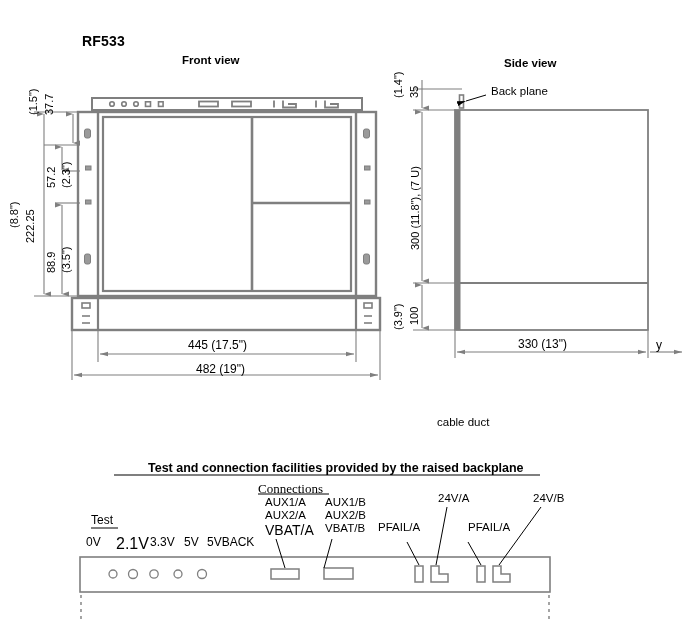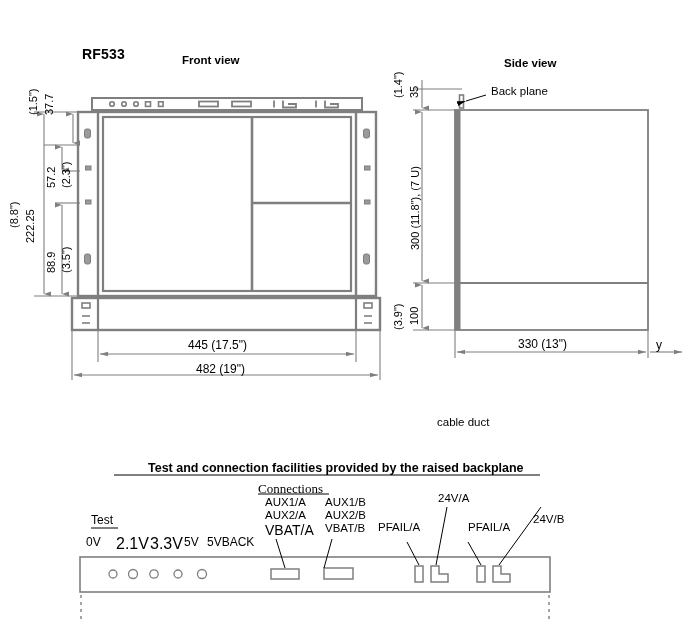--- a/index.html
+++ b/index.html
@@ -235,21 +235,21 @@
       <line x1="541" y1="507" x2="499" y2="565"></line>
     </g>
 
     <line x1="114" y1="475" x2="540" y2="475" stroke="#000000" stroke-width="1.2"></line>
 
     <line x1="258" y1="494" x2="329" y2="494" stroke="#000000" stroke-width="1"></line>
 
     <line x1="91" y1="528" x2="118" y2="528" stroke="#000000" stroke-width="1"></line>
   </svg>
 
-  <div class="lbl title-main" style="left:58px; top:46px;padding-left:24px;">RF533</div>
+  <div class="lbl title-main" style="left:58px; top:33px;padding-left:24px;">RF533</div>
   <div class="lbl viewtitle" style="left:182px; top:54px;">Front view</div>
   <div class="lbl viewtitle" style="left:504px; top:57px;">Side view</div>
 
   <div class="lbl vert" style="left:27px; top:115px;">(1.5")</div>
   <div class="lbl vert" style="left:43px; top:115px;">37.7</div>
 
   <div class="lbl vert" style="left:45px; top:188px;">57.2</div>
   <div class="lbl vert" style="left:60px; top:188px;">(2.3")</div>
 
   <div class="lbl vert" style="left:45px; top:273px;">88.9</div>
@@ -277,30 +277,30 @@
 
   <div class="lbl" style="left:437px; top:416px; font-size:11.5px;">cable duct</div>
 
   <div class="lbl bold" style="left:114px; top:461px; font-size:12.5px;">Test and connection facilities provided by the raised backplane</div>
 
   <div class="lbl serif" style="left:258px; top:481px; font-size:13px;">Connections</div>
   <div class="lbl" style="left:91px; top:513px; font-size:12px;">Test</div>
 
   <div class="lbl" style="left:86px; top:535px; font-size:12px;">0V</div>
   <div class="lbl" style="left:116px; top:535px; font-size:16px;">2.1V</div>
-  <div class="lbl" style="left:150px; top:535px; font-size:16px;">3.3V</div>
+  <div class="lbl" style="left:150px; top:535px; font-size:12px;">3.3V</div>
   <div class="lbl" style="left:184px; top:535px; font-size:12px;">5V</div>
   <div class="lbl" style="left:207px; top:535px; font-size:12px;">5VBACK</div>
 
   <div class="lbl" style="left:265px; top:496px; font-size:11.5px;">AUX1/A</div>
   <div class="lbl" style="left:265px; top:509px; font-size:11.5px;">AUX2/A</div>
   <div class="lbl" style="left:265px; top:522px; font-size:14px;">VBAT/A</div>
 
   <div class="lbl" style="left:325px; top:496px; font-size:11.5px;">AUX1/B</div>
   <div class="lbl" style="left:325px; top:509px; font-size:11.5px;">AUX2/B</div>
   <div class="lbl" style="left:325px; top:522px; font-size:11.5px;">VBAT/B</div>
 
   <div class="lbl" style="left:378px; top:521px; font-size:11.5px;">PFAIL/A</div>
   <div class="lbl" style="left:438px; top:492px; font-size:11.5px;">24V/A</div>
   <div class="lbl" style="left:468px; top:521px; font-size:11.5px;">PFAIL/A</div>
-  <div class="lbl" style="left:533px; top:492px; font-size:11.5px;margin-top:21px;">24V/B</div>
+  <div class="lbl" style="left:533px; top:492px; font-size:11.5px;">24V/B</div>
 
 </div>
 
 </body></html>

